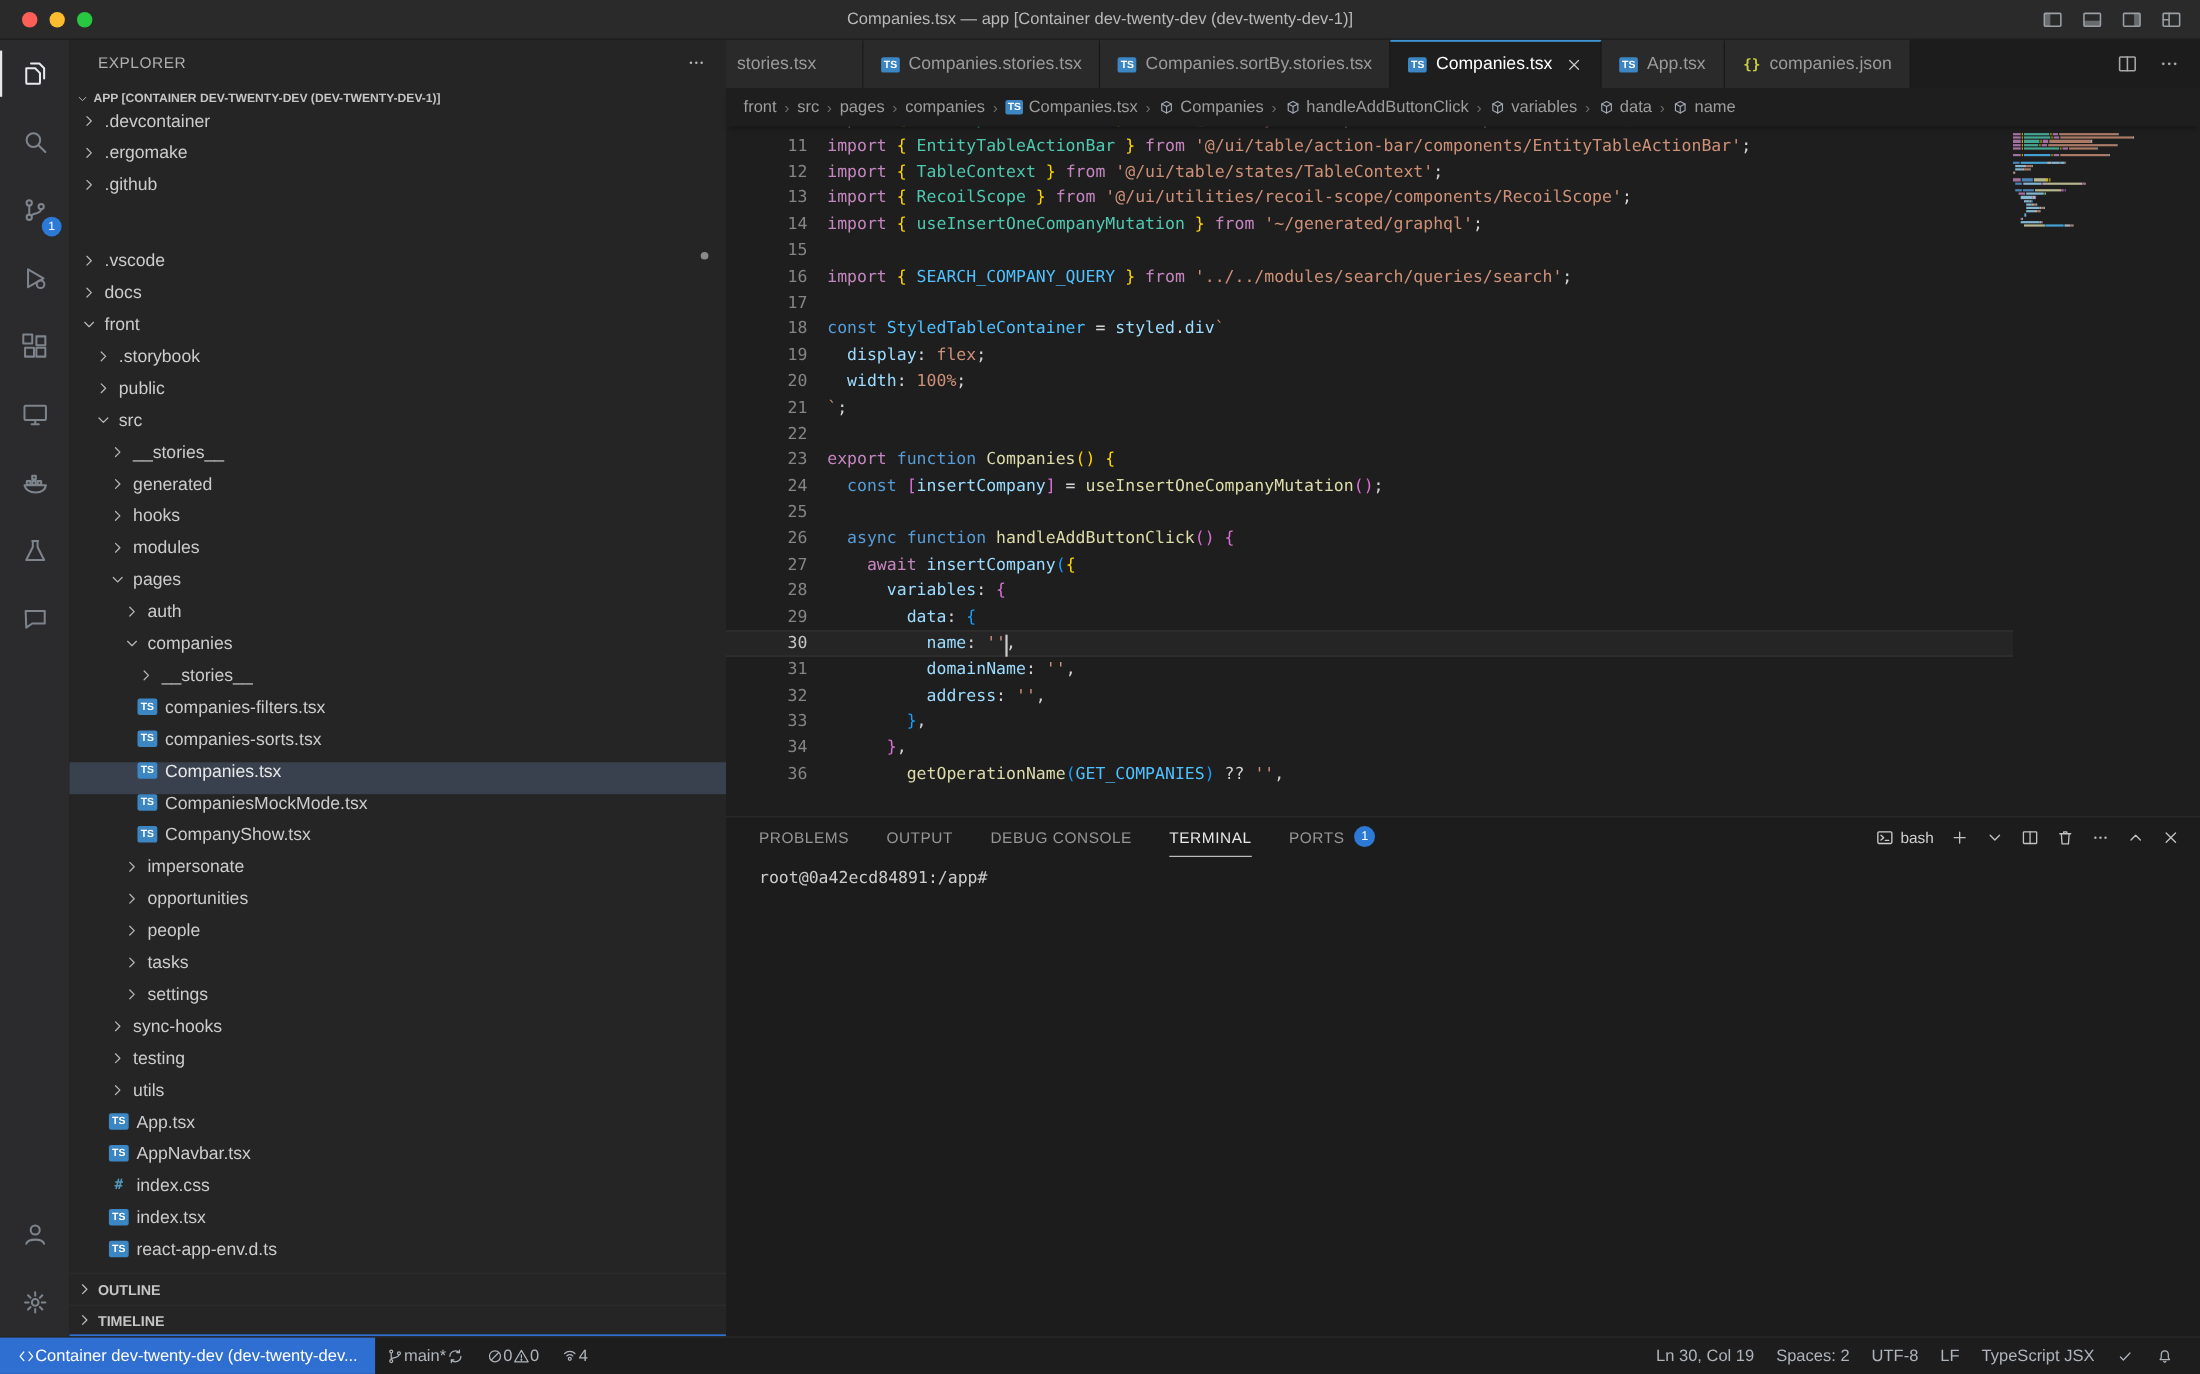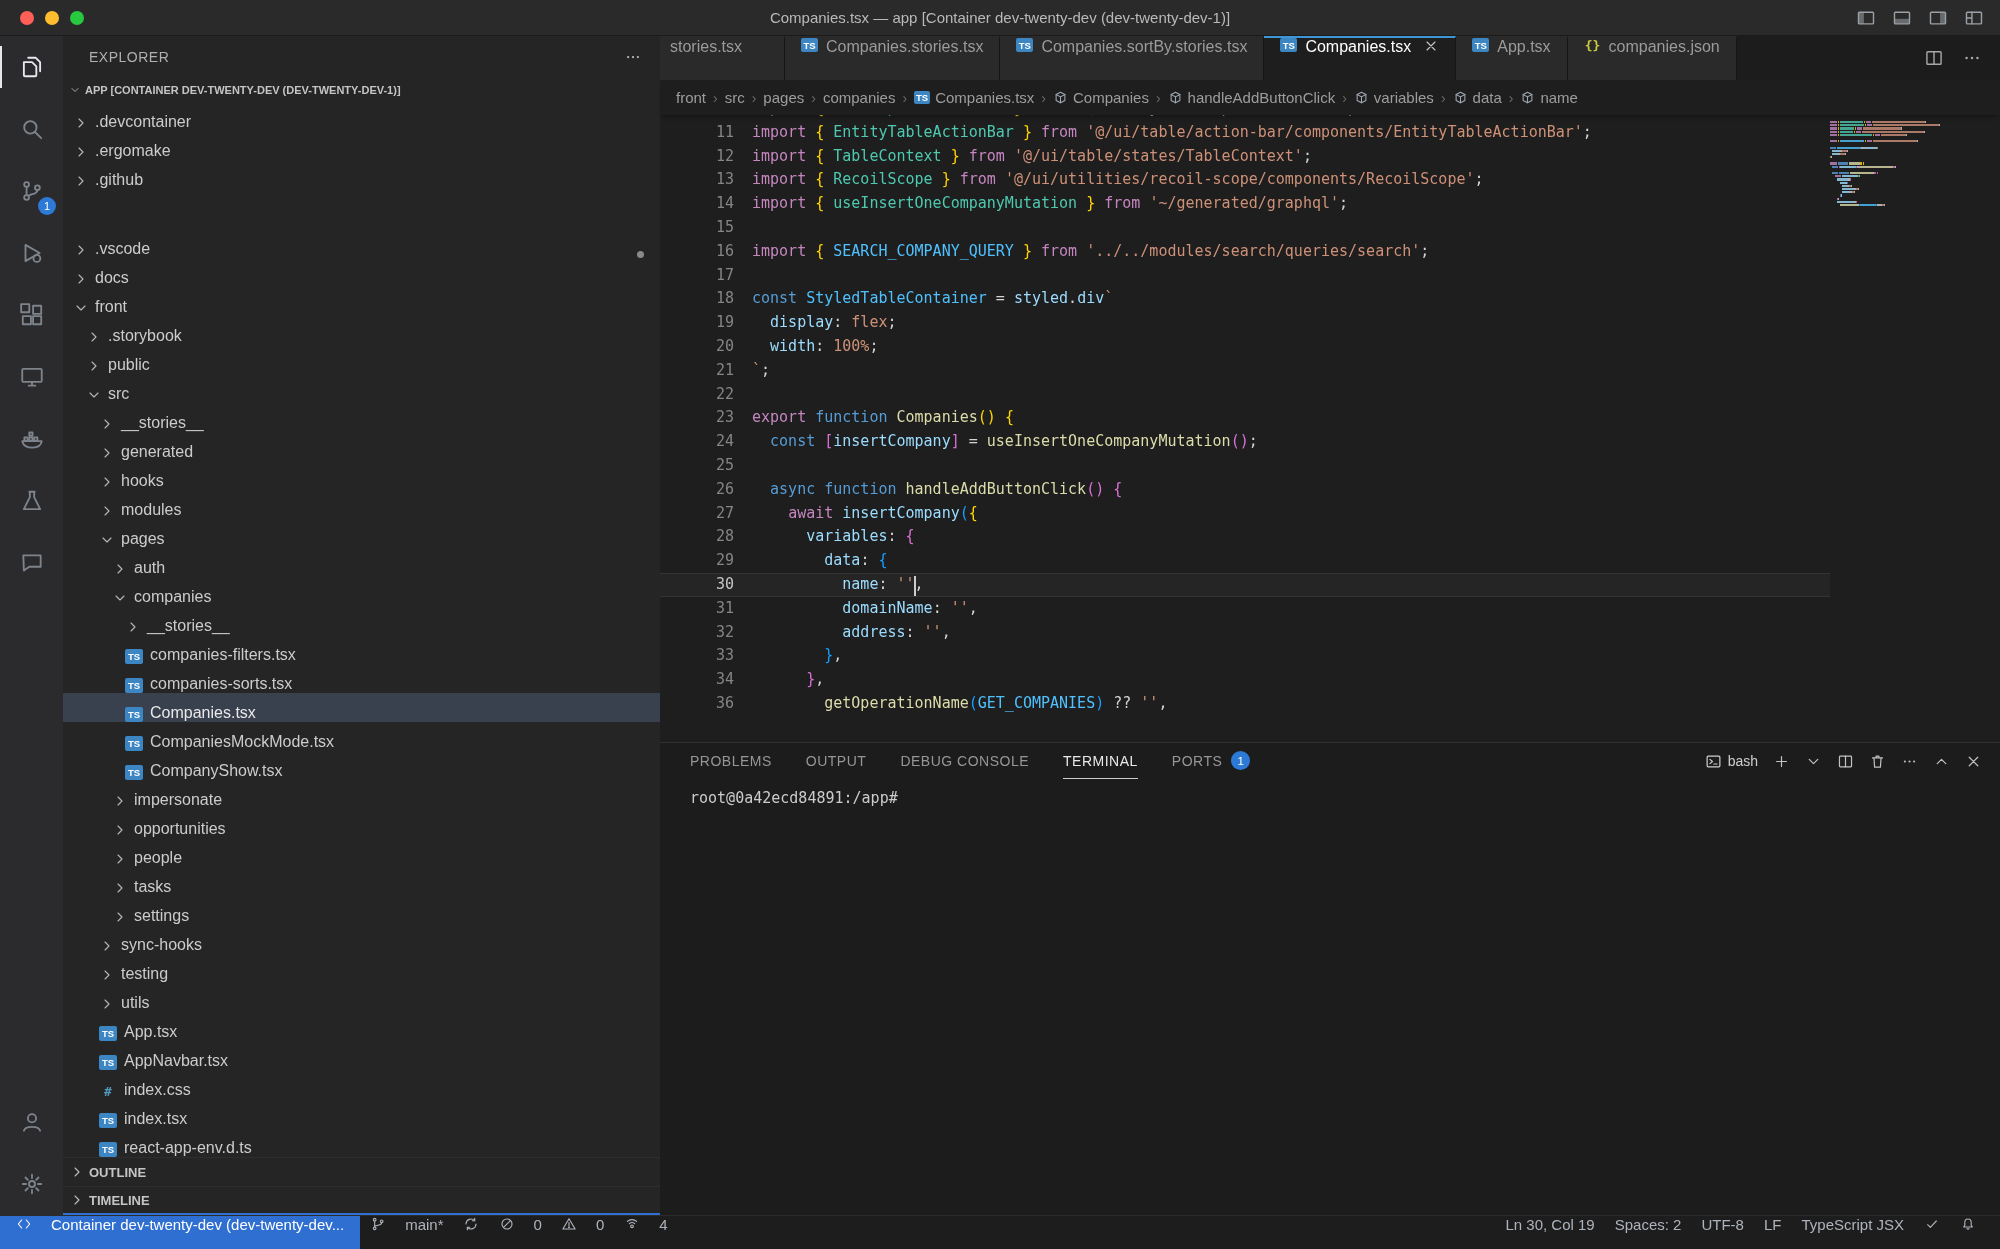--- a/index.html
+++ b/index.html
@@ -33,40 +33,40 @@
   #ab-bottom{margin-top:auto;}
 
   
   #sidebar{width:597px;background: #252526;flex:none;display:flex;flex-direction:column;overflow:hidden;}
   .sb-title{height:48px;display:flex;align-items:center;padding:0 18px 0 26px;color:#b0b0b0;font-size:14px;letter-spacing:.5px;}
   .sb-title .spacer{flex:1;}
   .sb-title .ic{width:18px;height:18px;color:#b9b9b9;}
   .sb-section{height:29px;display:flex;align-items:center;font-size:11px;font-weight:700;color:#c5c5c5;padding-left:6px;}
   .sb-section .icon{width:16px;height:16px;margin-right:4px;color:#bdbdbd;}
   #tree{flex:none;}
-  .trow{height:29px;display:flex;align-items:flex-end;font-size:16px;color:#cccccc;cursor:pointer;box-sizing:border-box;white-space:nowrap;}
+  .trow{height:29px;display:flex;align-items:flex-start;font-size:16px;color:#cccccc;cursor:pointer;box-sizing:border-box;white-space:nowrap;}
   .trow .icon{width:16px;height:16px;flex:none;margin-right:6px;color:#b6b6b6;}
   .trow.selected{background:var(--sel);color:#e8e8e8;}
   .trow.dim .tlabel{color:#8b8b8b;}
   .ts-badge{width:18px;height:15px;border-radius:2px;background:#3c86c4;color:#fff;font-size:9.5px;font-weight:700;
     display:flex;align-items:center;justify-content:center;flex:none;margin-right:7px;font-family:"Liberation Sans",sans-serif;}
   .glyph-ic{font-family:"DejaVu Sans Mono",monospace;font-weight:700;font-size:13px;margin-right:7px;flex:none;width:18px;text-align:center;}
   .mod-dot{margin-left:auto;margin-right:16px;width:7px;height:7px;border-radius:50%;background:#8a8a8a;flex:none;}
   .sb-bottom-row{height:29px;display:flex;align-items:center;font-size:13px;font-weight:700;color:#c5c5c5;
     border-top:1px solid #2e2e30;padding-left:6px;box-sizing:border-box;}
   .sb-bottom-row .icon{width:16px;height:16px;margin-right:4px;color:#bdbdbd;}
   .sb-bottom-row.focused{border-bottom:2px solid var(--accent);}
 
   
   #editorcol{flex:1;display:flex;flex-direction:column;min-width:0;background:#1e1e1e;}
 
   
   #tabbar{height:44px;background:#1c1c1d;display:flex;align-items:stretch;flex:none;}
   #tabs{display:flex;}
-  .tab{display:flex;padding:0 16px;background:#2a2a2b;border-right:1px solid #161617;
+  .tab{display:flex;align-items:center;padding:0 16px;background:#2a2a2b;border-right:1px solid #161617;
     color:#9b9b9b;font-size:16px;cursor:pointer;box-sizing:border-box;border-top:2px solid transparent;white-space:nowrap;}
   .tab .ts-badge{width:17px;height:14px;margin-right:8px;}
   .tab.active{background:#1e1e1e;color:#ffffff;border-top:2px solid var(--tabline);}
   .tab .closer{width:16px;height:16px;margin-left:12px;color:#c7c7c7;}
   .tab.partial{min-width:125px;max-width:125px;padding:0 10px;overflow:hidden;}
   .tab-actions{margin-left:auto;display:flex;align-items:center;gap:18px;padding:0 18px;color:#a8a8a8;}
   .tab-actions .ic{width:20px;height:20px;}
 
   
   #breadcrumbs{height:35px;display:flex;align-items:center;background:#1e1e1e;padding-left:16px;font-size:15px;color:#9d9d9d;
@@ -103,21 +103,21 @@
   .panel-actions{margin-left:auto;display:flex;align-items:center;gap:15px;color:#c2c2c2;}
   .pa-shell{display:flex;align-items:center;gap:6px;font-size:14px;color:#cfcfcf;cursor:pointer;}
   .panel-actions .ic{width:17px;height:17px;cursor:pointer;}
   .terminal-body{flex:1;padding:10px 0 0 30px;font-family:"DejaVu Sans Mono",monospace;font-size:15px;color:#cccccc;}
 
   
   #statusbar{height:34px;flex:none;background:#1d1d1e;border-top:1px solid #2c2c2d;display:flex;align-items:stretch;
     font-size:15px;color:#aeb4bb;box-sizing:border-box;}
   .sb-left{display:flex;align-items:stretch;}
   .sb-right{margin-left:auto;display:flex;align-items:stretch;padding-right:14px;}
-  .sb-item{display:flex;gap:19px;padding:0 10px;cursor:pointer;white-space:nowrap;}
+  .sb-item{display:flex;align-items:center;gap:0;padding:0 10px;cursor:pointer;white-space:nowrap;}
   .sb-item .icon{width:16px;height:16px;}
   .sb-item.remote{background:var(--accent);color:#ffffff;padding:0 16px;}
 
   .icon svg{width:100%;height:100%;display:block;fill:none;stroke:currentColor;stroke-width:1.7;stroke-linecap:round;stroke-linejoin:round;}
   .ic{display:inline-flex;width:16px;height:16px;}
   .ic .icon{width:100%;height:100%;}
 </style>
 </head>
 <body>
 

